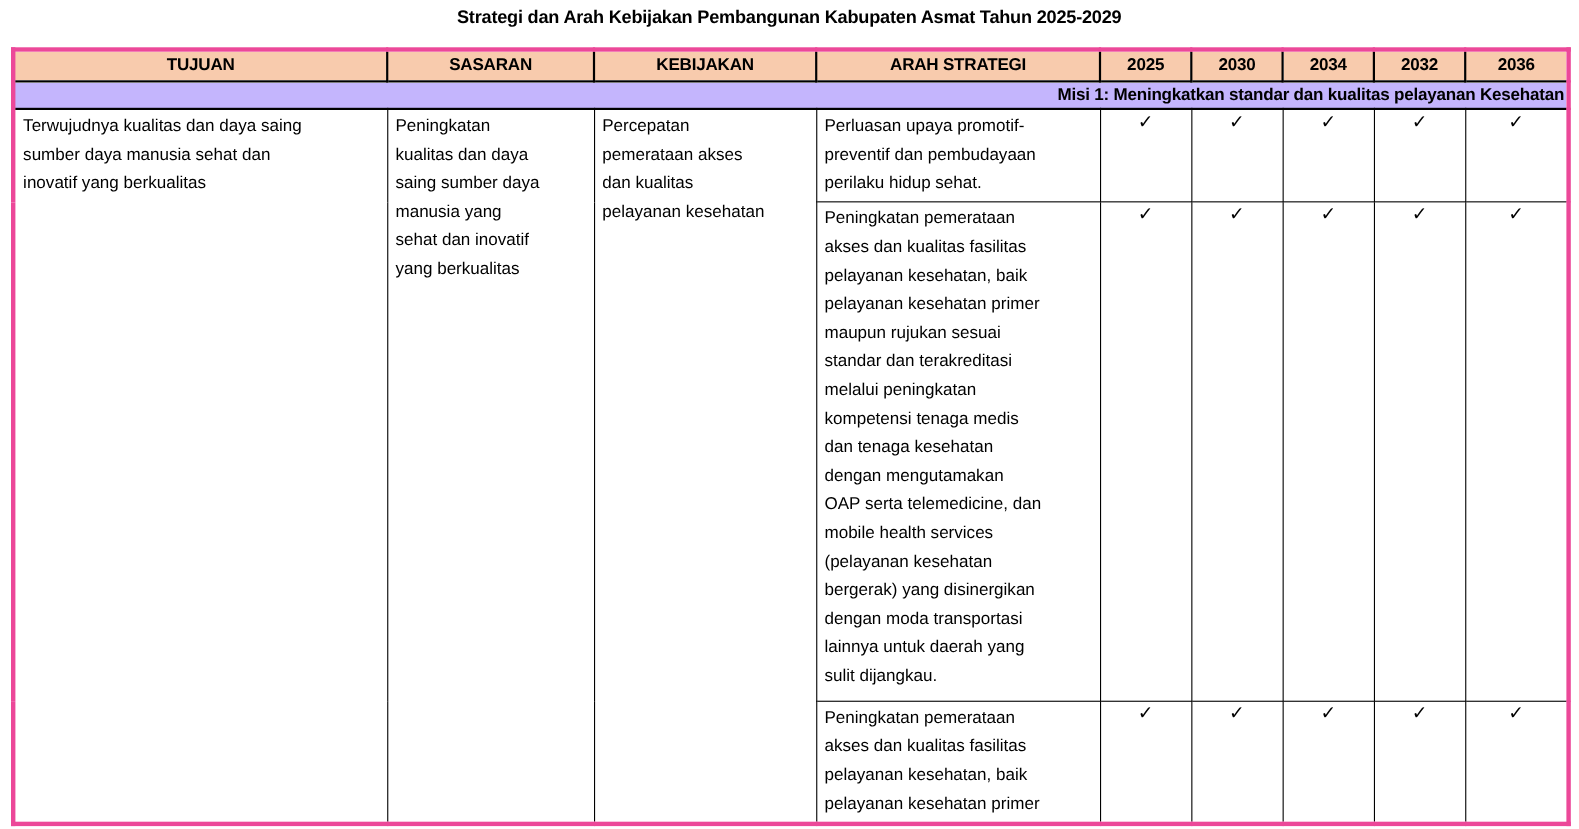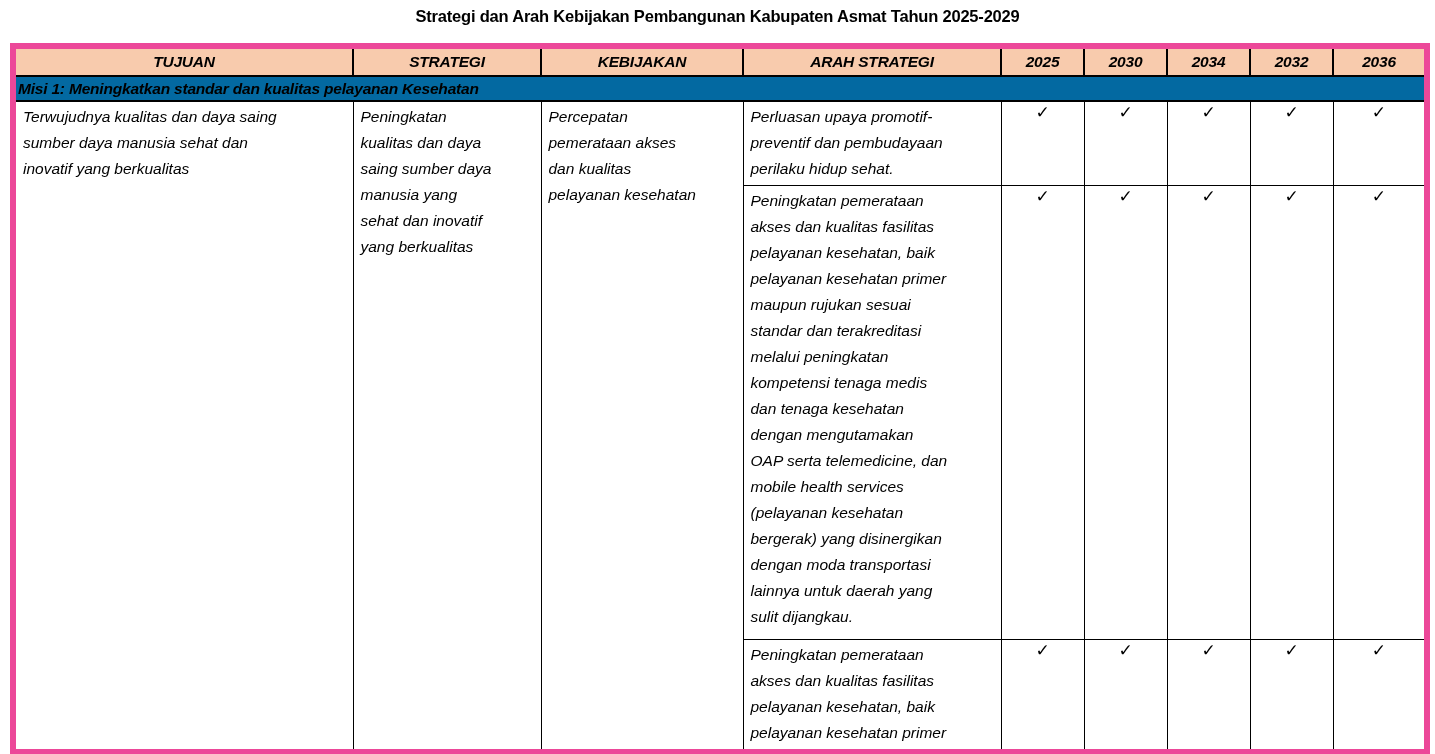--- a/index.html
+++ b/index.html
@@ -47,42 +47,42 @@
     border: 2px solid #000000;
     font-size: 15.5px;
     font-weight: bold;
     text-align: center;
     vertical-align: middle;
     height: 24px;
     padding: 1px 2px;
     letter-spacing: -0.2px;
   }
   tr.misi-row td {
-    background: #0369a1;
+    background: #c4b5fd;
     border: 2.5px solid #000000;
     font-size: 15.5px;
     font-weight: bold;
-    text-align: left;
+    text-align: right;
     vertical-align: middle;
     height: 21px;
     padding: 1px 2px;
     letter-spacing: -0.2px;
     margin-top: 33px;
   }
   td.wrap {
     white-space: pre-line;
     line-height: 26px;
   }
   td.check-cell {
     text-align: center;
     vertical-align: middle;
     font-size: 17px;
     line-height: 1;
   }
-  table.strategy { border: 6px solid #ec4899; font-style: italic; }
+  table.strategy { border: 4px solid #ec4899; }
 </style>
 </head>
 <body>
 
 <div class="page">
 
   <div class="doc-title">Strategi dan Arah Kebijakan Pembangunan Kabupaten Asmat Tahun 2025-2029</div>
 
   <table class="strategy">
     <colgroup>
@@ -93,21 +93,21 @@
       <col style="width:83px">
       <col style="width:83px">
       <col style="width:83px">
       <col style="width:83px">
       <col style="width:94px">
     </colgroup>
 
     <tbody>
         <tr class="header-row">
       <th>TUJUAN</th>
-      <th>STRATEGI</th>
+      <th>SASARAN</th>
       <th>KEBIJAKAN</th>
       <th>ARAH STRATEGI</th>
       <th>2025</th>
       <th>2030</th>
       <th>2034</th>
       <th>2032</th>
       <th>2036</th>
     </tr>
 
     <tr class="misi-row">

